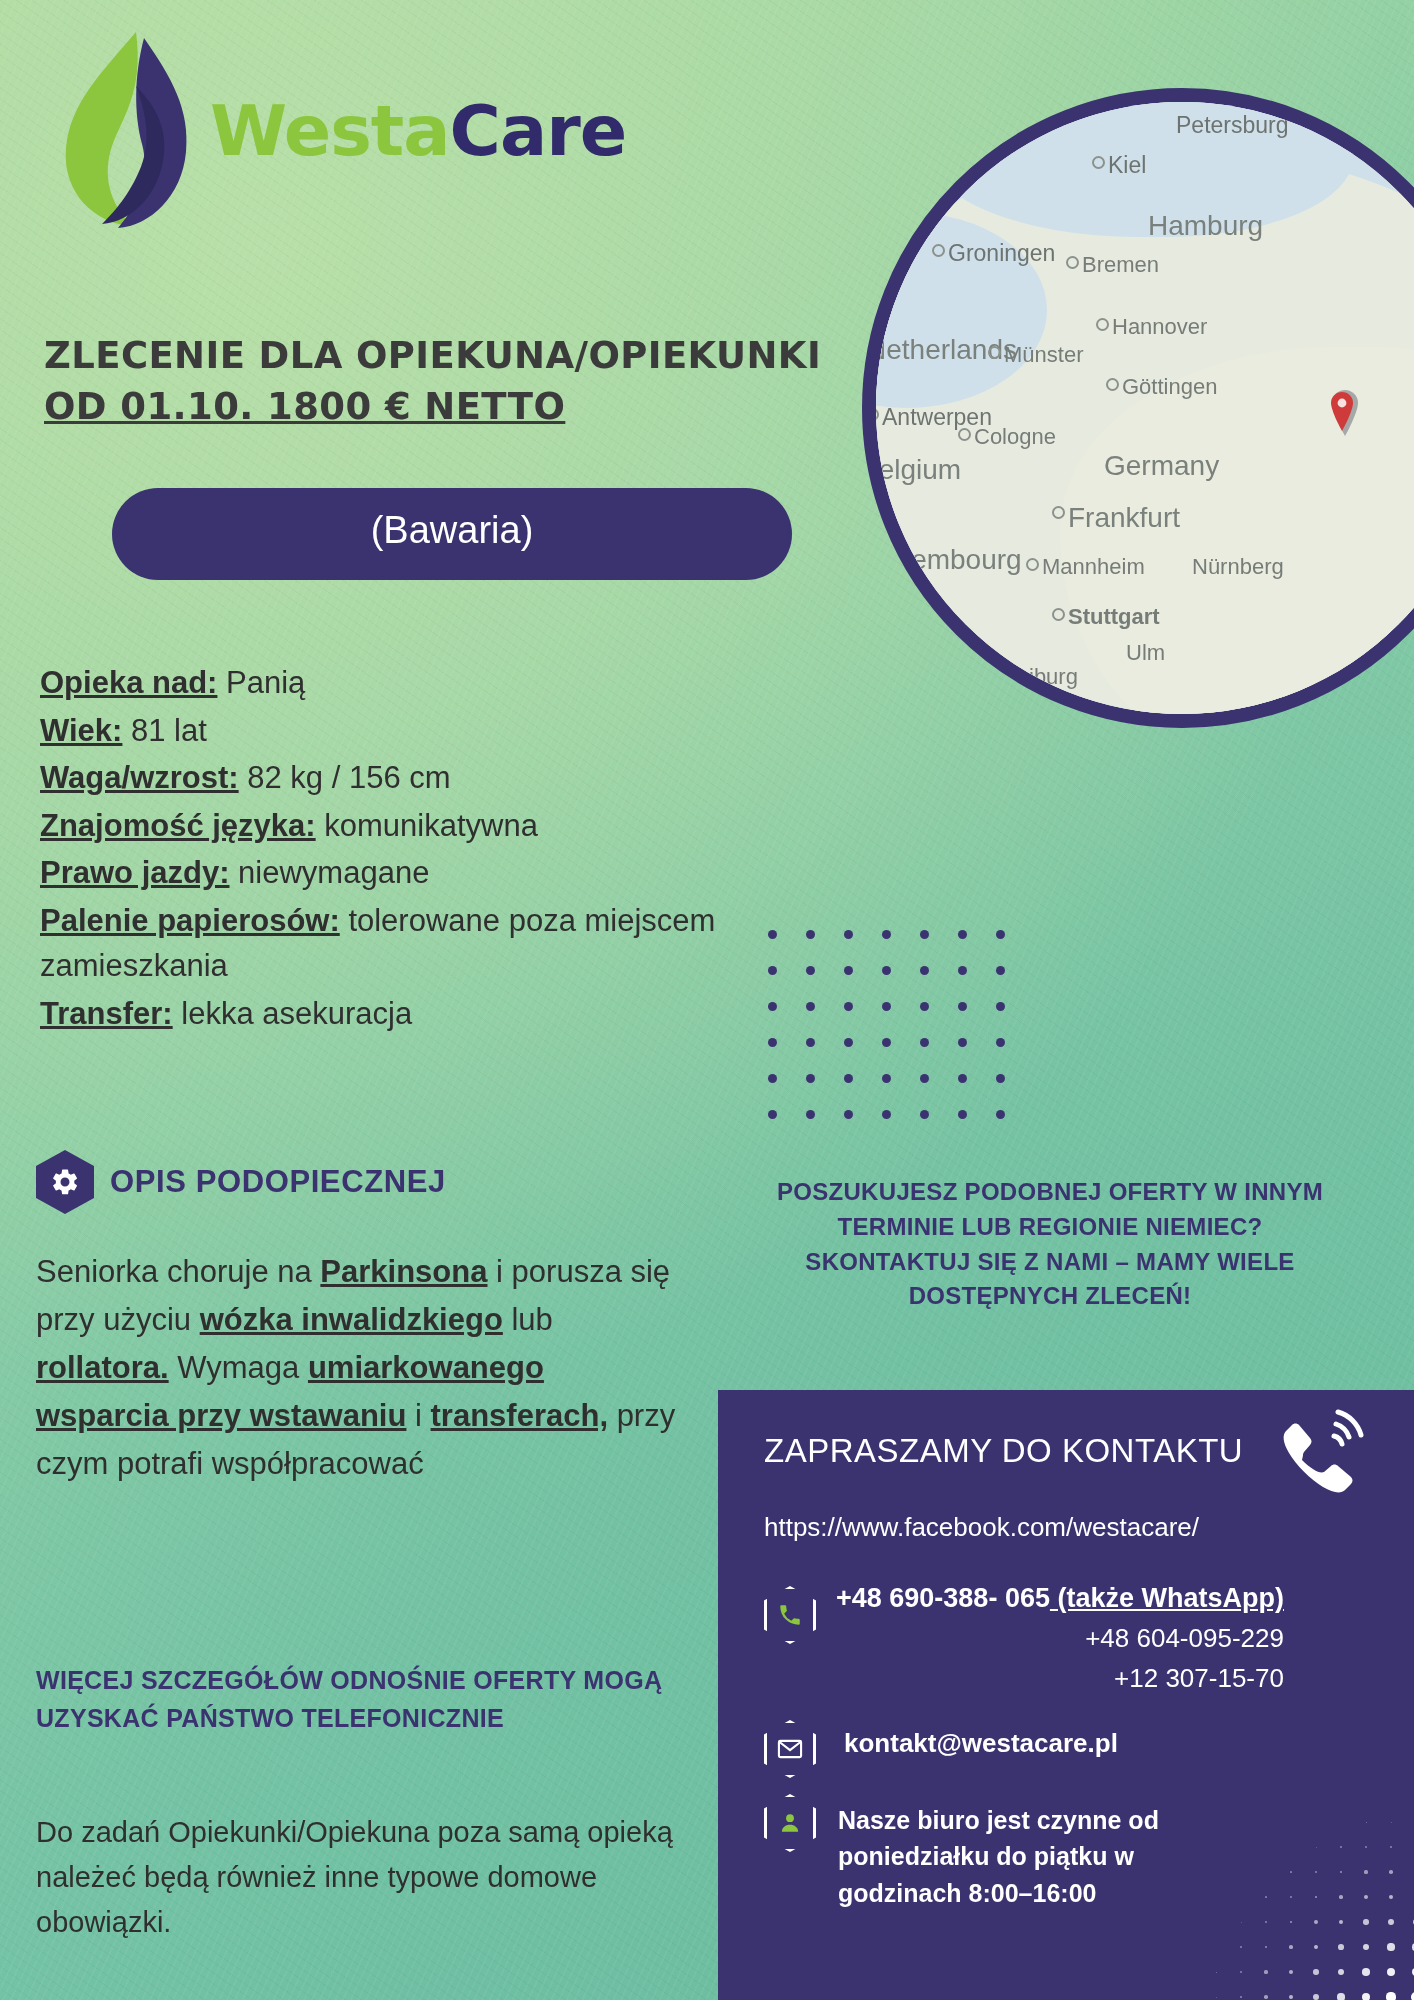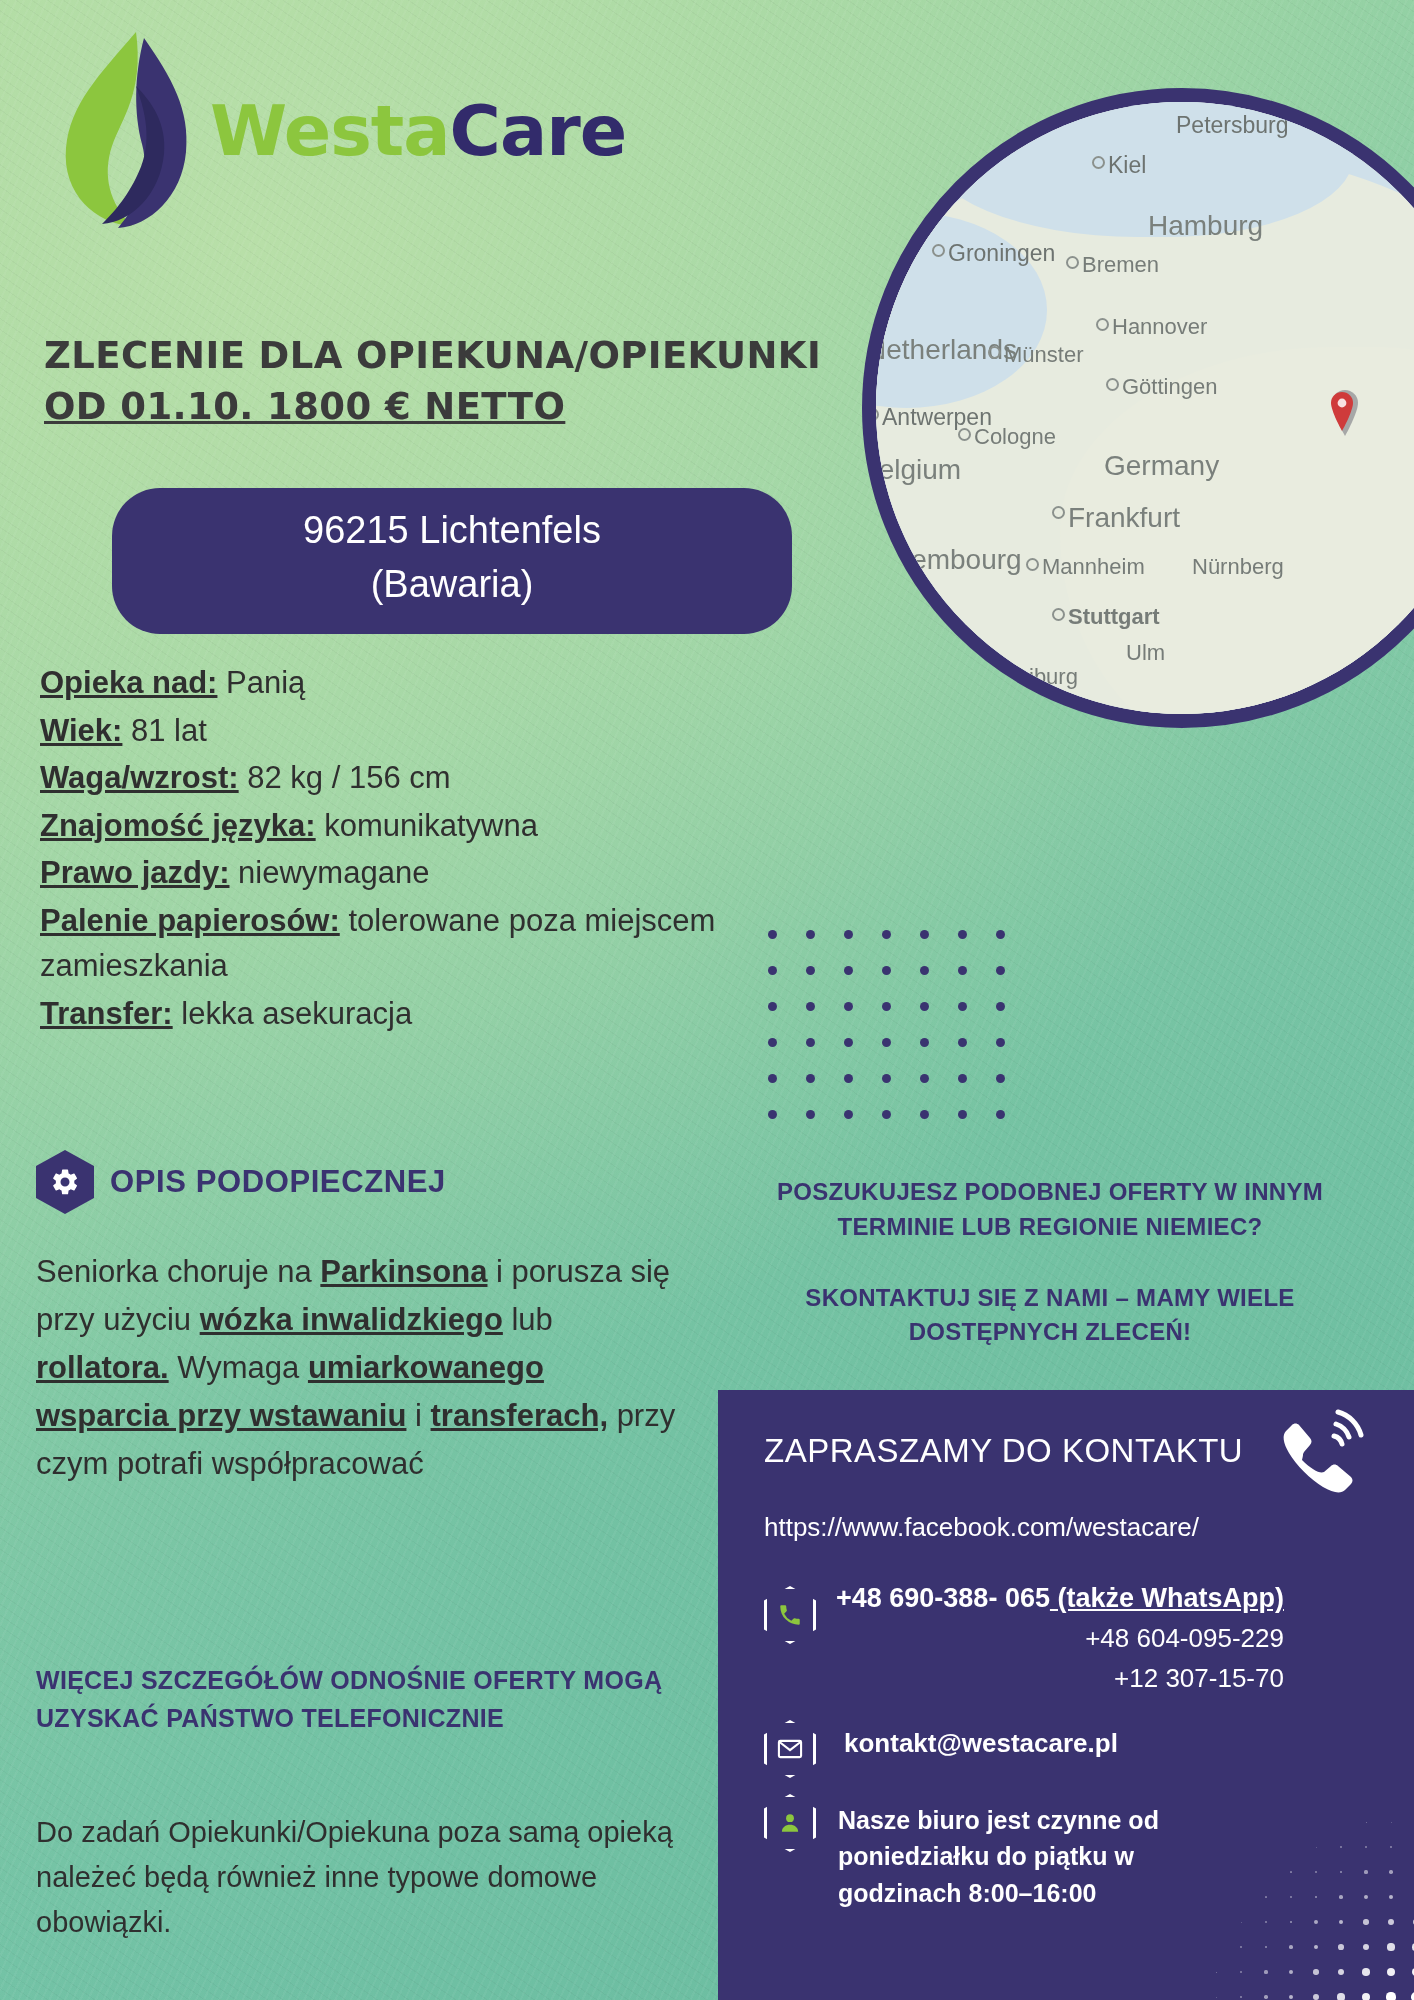--- a/index.html
+++ b/index.html
@@ -216,21 +216,21 @@
     position: absolute;
     top: 1175px; left: 720px;
     width: 660px;
     text-align: center;
     color: #3a3370;
     font-size: 24px;
     font-weight: 700;
     line-height: 1.45;
     letter-spacing: .3px;
   }
-  .promo .p2 { margin-top: 36px; }
+  .promo .p2 { }
 
   
   .contact {
     position: absolute;
     top: 1390px; left: 718px;
     width: 696px; height: 610px;
     background: #3a3370;
     color: #ffffff;
     overflow: hidden;
   }
@@ -310,21 +310,20 @@
       <span class="w">Westa</span><span class="c">Care</span>
     </div>
   </div>
 
   <div class="headline">
     <div>ZLECENIE DLA OPIEKUNA/OPIEKUNKI</div>
     <div class="line2">OD 01.10. 1800 € NETTO</div>
   </div>
 
   <div class="pill">
-    <div>96215 Lichtenfels</div>
     <div>(Bawaria)</div>
   </div>
 
   <div class="details">
     <div class="row"><b>Opieka nad:</b><span> Panią</span></div>
     <div class="row"><b>Wiek:</b><span> 81 lat</span></div>
     <div class="row"><b>Waga/wzrost:</b><span> 82 kg / 156 cm</span></div>
     <div class="row"><b>Znajomość języka:</b><span> komunikatywna</span></div>
     <div class="row"><b>Prawo jazdy:</b><span> niewymagane</span></div>
     <div class="row"><b>Palenie papierosów:</b><span> tolerowane poza miejscem zamieszkania</span></div>

